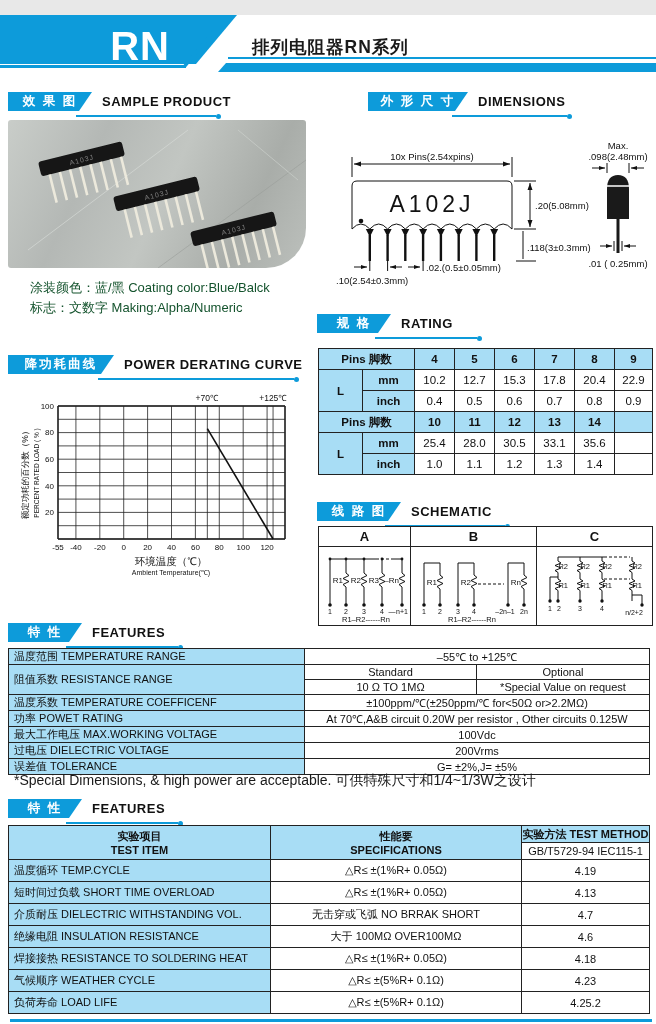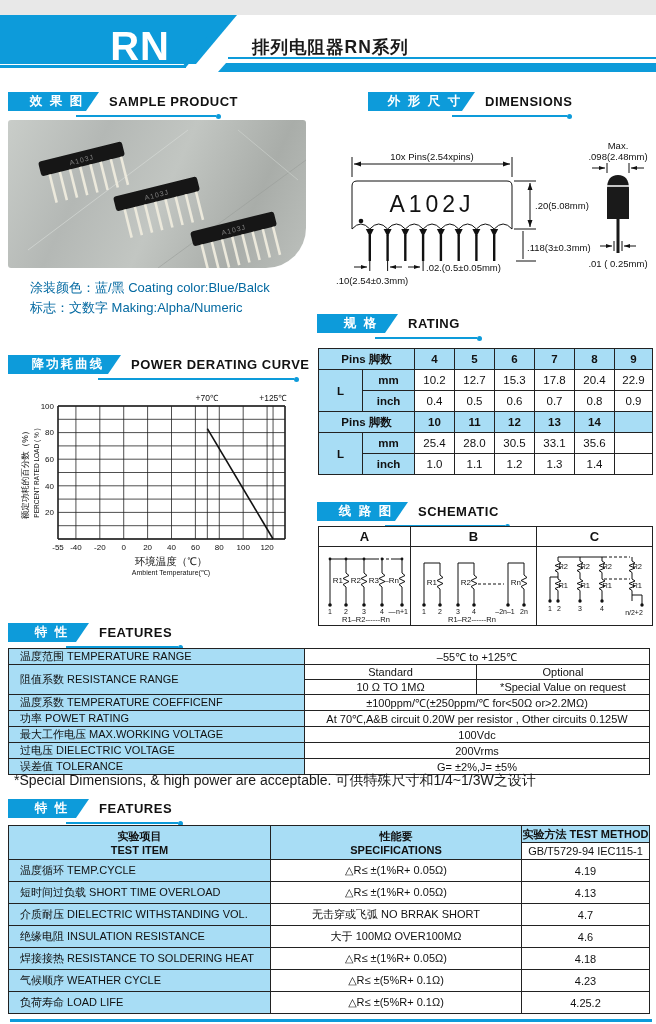--- a/index.html
+++ b/index.html
@@ -5,37 +5,37 @@
   html,body{margin:0;padding:0;background:#e8e8e8;}
   .page{position:relative;width:656px;height:1024px;background:#ffffff;
         font-family:"Liberation Sans",sans-serif;color:#111;overflow:hidden;
         margin:15px auto;}
   .abs{position:absolute;}
   
   .sec{position:absolute;height:19px;}
   .sec .box{position:relative;height:19px;background:var(--accent);
             display:flex;align-items:center;justify-content:center;
             color:#fff;font-weight:bold;font-size:12.5px;letter-spacing:2px;
-            clip-path:polygon(0 0,100% 0,calc(100% - 13px) 100%,0 100%);padding-left:7px;}
+            clip-path:polygon(0 0,100% 0,calc(100% - 13px) 100%,0 100%);}
   .sec .en{position:absolute;left:calc(100% + 10px);top:2px;font-weight:bold;
            font-size:13px;white-space:nowrap;color:#111;letter-spacing:.5px;}
   .sec .rule{position:absolute;height:2px;background:var(--accent);bottom:-6px;}
   .sec .rule:after{content:"";position:absolute;right:-5px;top:-1.5px;width:5px;height:5px;
                    border-radius:50%;background:var(--accent);}
   
   .photo{position:absolute;left:8px;top:105px;width:298px;height:148px;
          border-radius:3px 3px 40px 3px;overflow:hidden;
          background:linear-gradient(115deg,#c9cdc9 0%,#b4b8b5 28%,#c2c6c2 52%,#a9ada9 78%,#bcc0bc 100%);}
-  .caption{position:absolute;font-size:13px;color:#0369a1;white-space:nowrap;}
+  .caption{position:absolute;font-size:13px;color:#14532d;white-space:nowrap;}
   
   table{border-collapse:collapse;table-layout:fixed;}
   th,td{border:1px solid #222;font-size:11.5px;padding:0;text-align:center;
         overflow:hidden;white-space:nowrap;font-weight:normal;}
   .hd{background:var(--cellblue);font-weight:bold;}
-  .lbl{background:var(--cellblue);text-align:left;padding-left:11px;font-size:11px;}
+  .lbl{background:var(--cellblue);text-align:left;padding-left:5px;font-size:11px;}
   .rating-tbl tr{height:21px;}
   .f1 tr{height:15px;}
   .f1 td{font-size:11px;}
   .f2 td,.f2 th{font-size:11px;}
   .f2 tbody tr{height:22px;}
   .schem-tbl th{font-size:13px;font-weight:bold;background:#fff;}
   .schem-tbl td{vertical-align:top;}
   .note{position:absolute;font-size:14px;color:#1a1a1a;white-space:nowrap;}
   .bottom-rule{position:absolute;background:var(--accent);}
   svg text{font-family:"Liberation Sans",sans-serif;}

